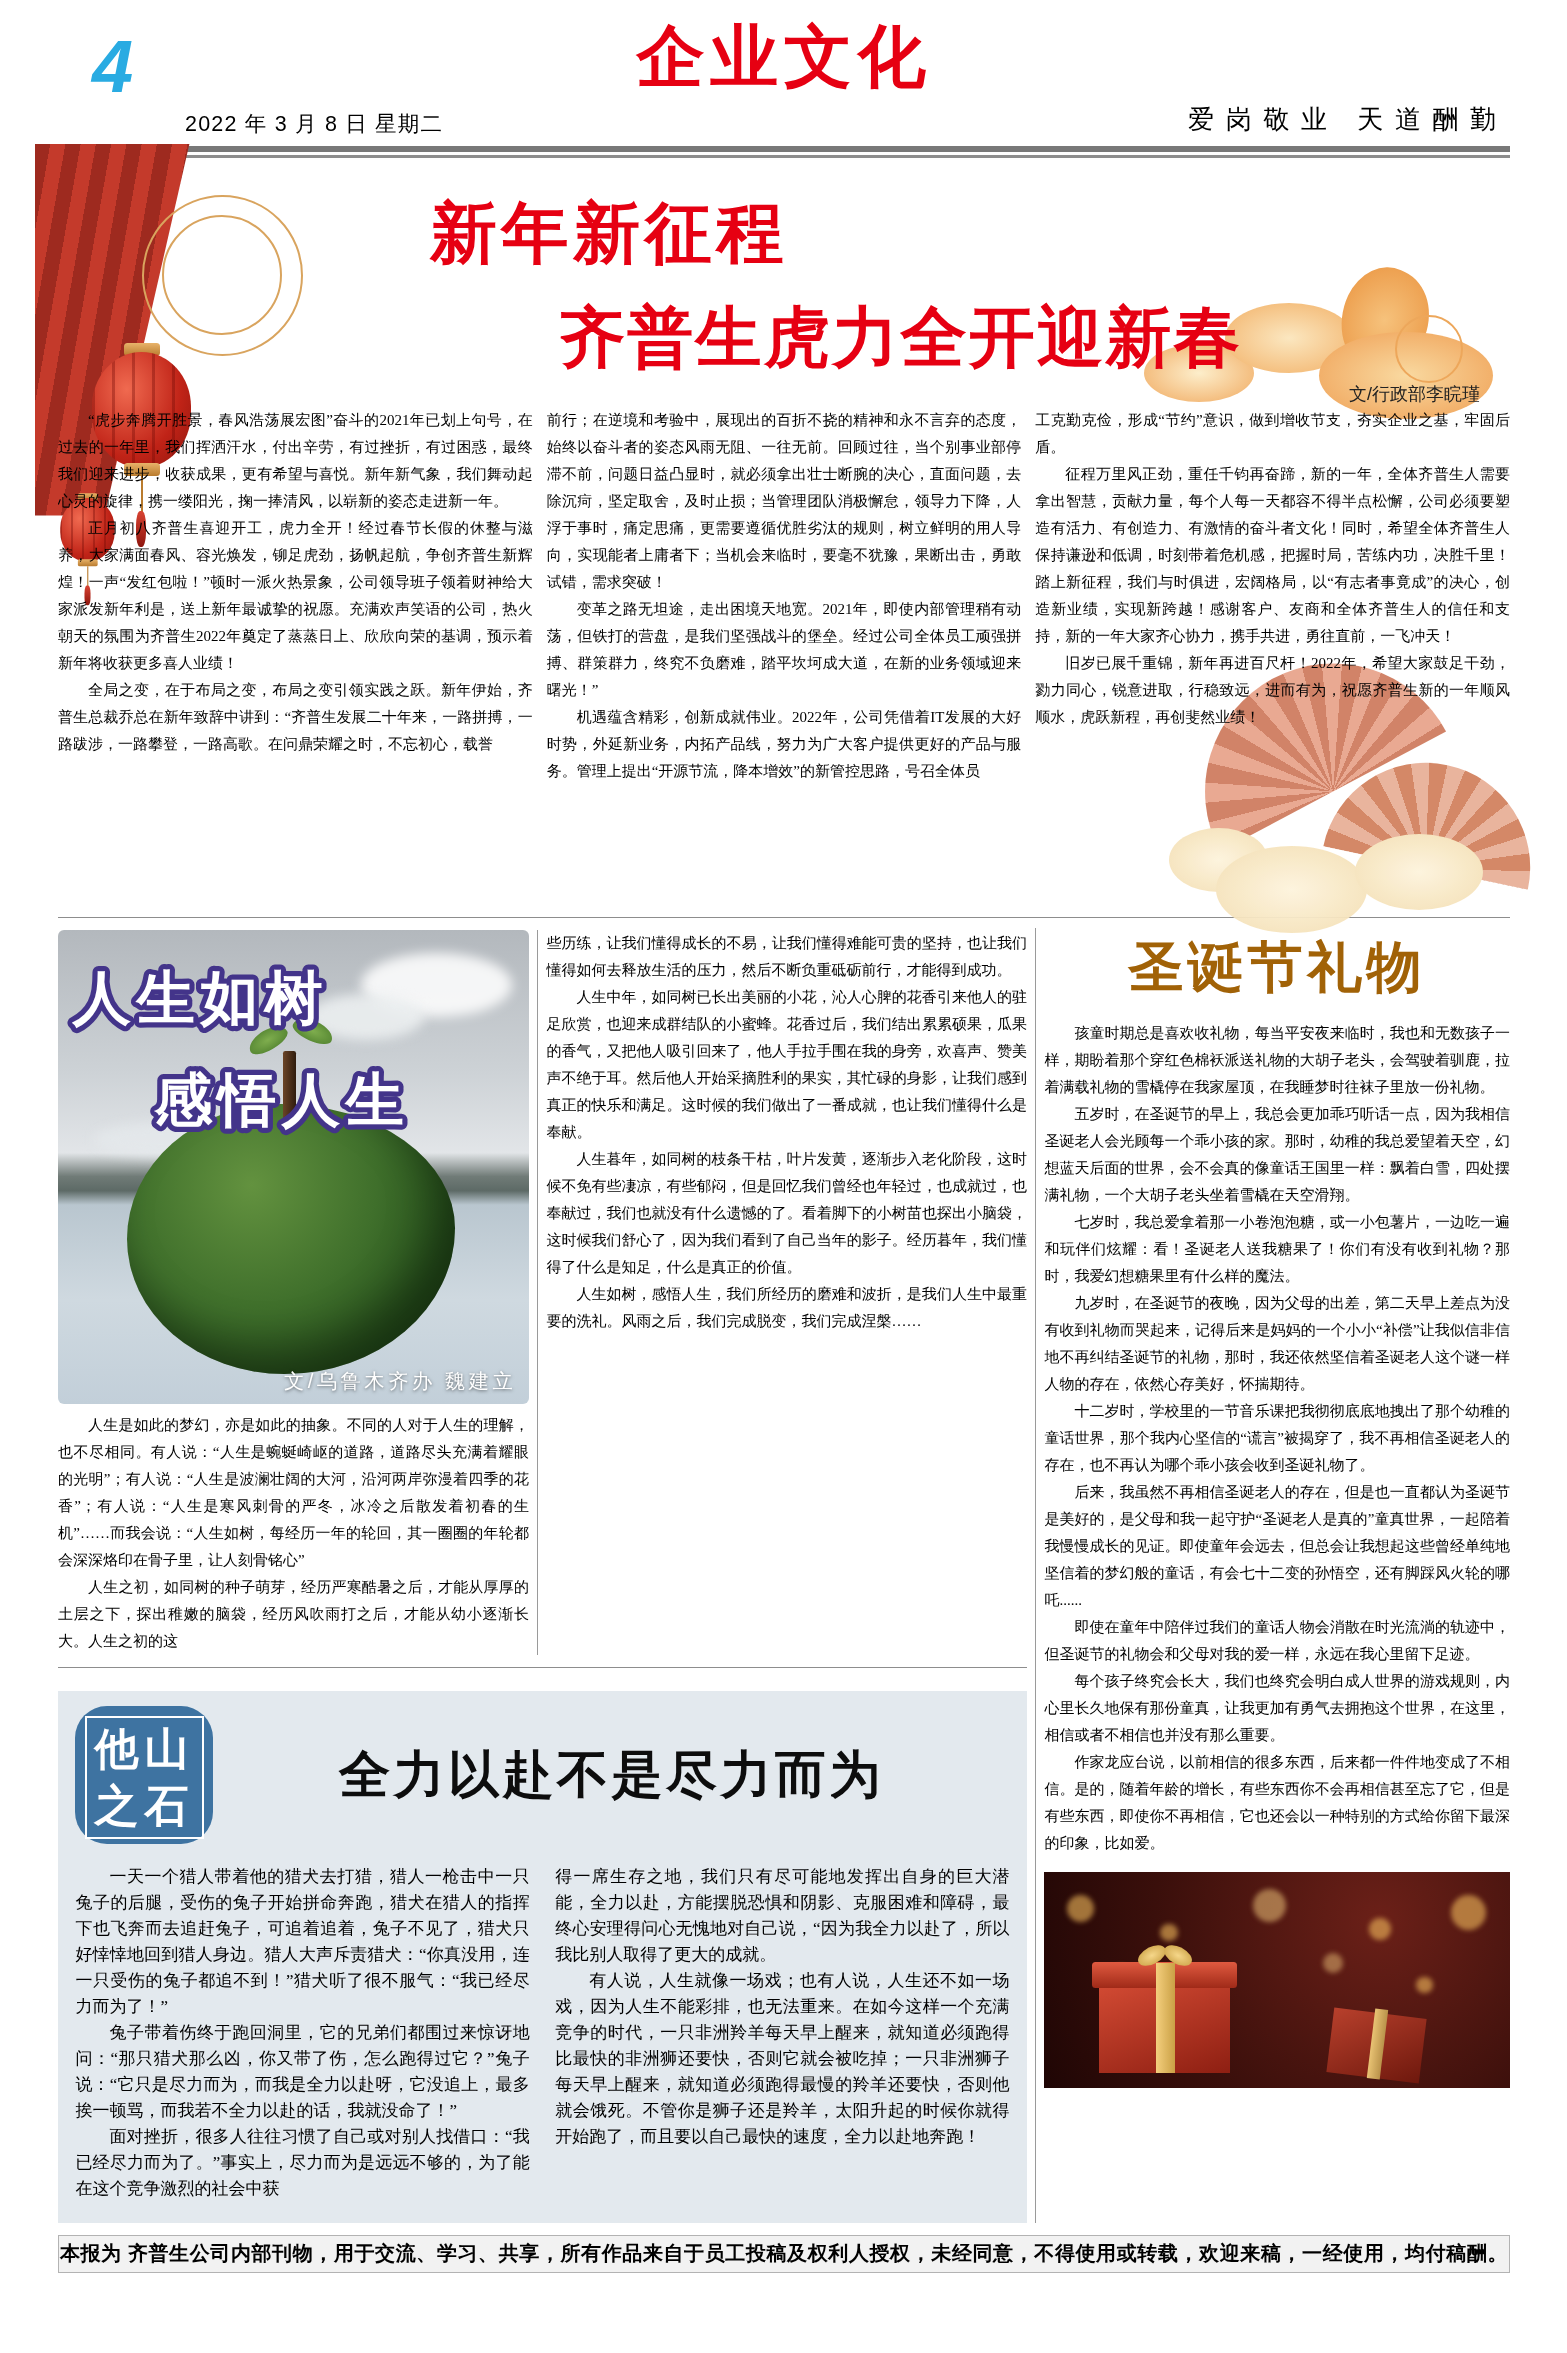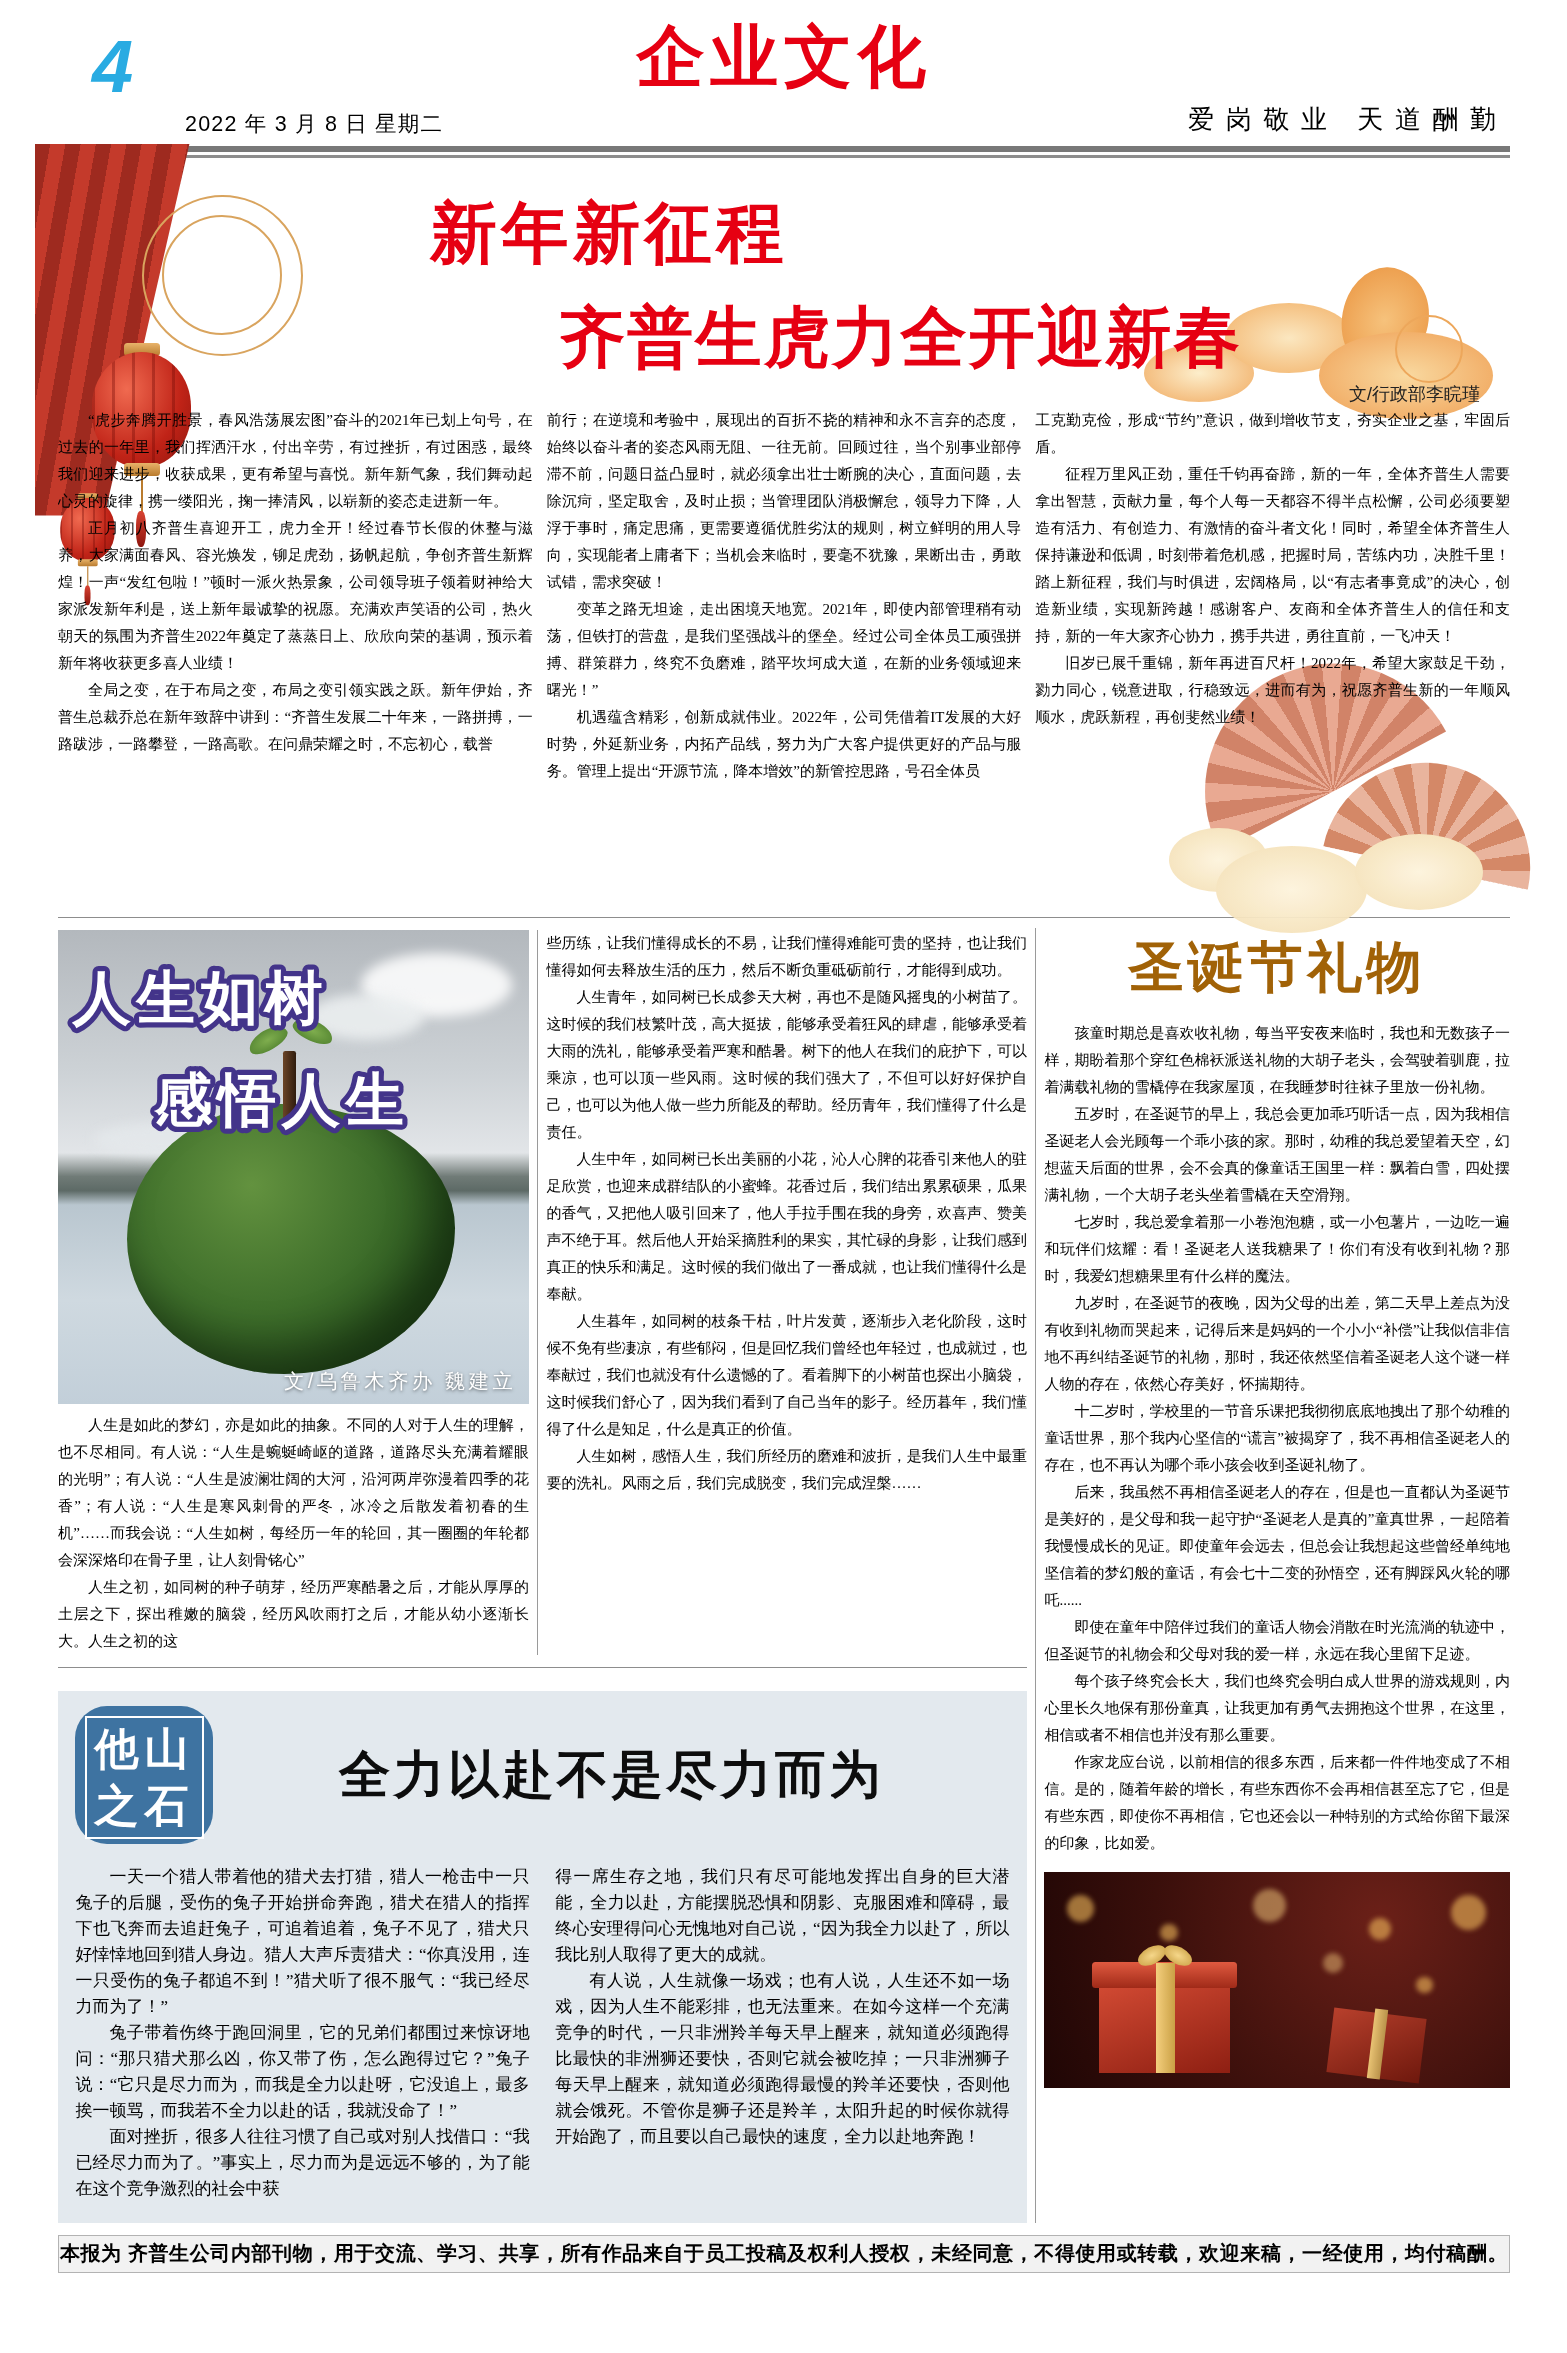--- a/index.html
+++ b/index.html
@@ -76,21 +76,21 @@
   .middle{margin:0 58px;display:flex;align-items:stretch;}
   .left-wrap{width:969px;}
   .vdiv-tall{width:1.2px;background:#9a9a9a;margin:9.3px 8.1px 0;}
   .mid-cols{display:flex;padding-top:11.6px;}
   .mid-col-a{width:471px;}
   .vdiv{width:1.2px;background:#9a9a9a;margin:0 8.1px;}
   .mid-col-b{flex:1;overflow:hidden;}
   .mid-rule{height:1.7px;background:#8d8d8d;margin-top:11.6px;}
   
   .tree-img{position:relative;height:474px;overflow:hidden;margin-bottom:8.1px;
-    background:linear-gradient(#b3b8bd 0%,#cdd2d6 30%,#e2e5e8 47%,#707b77 52%,#5d6a66 55%,#b9c6cf 58%,#cfd9e0 78%,#c2cfd9 100%);}
+    background:linear-gradient(#b3b8bd 0%,#cdd2d6 30%,#e2e5e8 47%,#707b77 52%,#5d6a66 55%,#b9c6cf 58%,#cfd9e0 78%,#c2cfd9 100%);border-radius:6px;}
   .cl{position:absolute;background:rgba(255,255,255,.85);border-radius:50%;filter:blur(5.8px);}
   .cl1{right:17.4px;top:23px;width:151px;height:64px;}
   .cl2{right:105px;top:64px;width:116px;height:46px;background:rgba(235,238,240,.9);}
   .cl3{left:35px;top:192px;width:151px;height:35px;background:rgba(230,233,236,.7);}
   .leafball{position:absolute;left:69px;top:174px;width:328px;height:270px;
     background:radial-gradient(circle at 38% 30%,#63923f,#3f6f2b 45%,#27521c 72%,#173a10);
     border-radius:47% 53% 52% 48%/50% 46% 54% 50%;box-shadow:inset -20.3px -26px 41px rgba(0,0,0,.35);}
   .trunk{position:absolute;left:225px;top:121px;width:12.8px;height:70px;border-radius:2.3px;
     background:linear-gradient(90deg,#6b4426,#2f1c0e);}
   .lf{position:absolute;width:42px;height:20px;border-radius:50%/60% 60% 40% 40%;
@@ -232,21 +232,20 @@
               <text x="150" y="290" font-size="100" font-weight="bold" fill="#ffffff" stroke="#43348a" stroke-width="18" paint-order="stroke" stroke-linejoin="round" letter-spacing="10" font-family="Liberation Sans, sans-serif">感悟人生</text>
             </svg>
             <div class="tree-credit">文/乌鲁木齐办  魏建立</div>
           </div>
           <p class="para">人生是如此的梦幻，亦是如此的抽象。不同的人对于人生的理解，也不尽相同。有人说：“人生是蜿蜒崎岖的道路，道路尽头充满着耀眼的光明”；有人说：“人生是波澜壮阔的大河，沿河两岸弥漫着四季的花香”；有人说：“人生是寒风刺骨的严冬，冰冷之后散发着初春的生机”……而我会说：“人生如树，每经历一年的轮回，其一圈圈的年轮都会深深烙印在骨子里，让人刻骨铭心”</p>
           <p class="para">人生之初，如同树的种子萌芽，经历严寒酷暑之后，才能从厚厚的土层之下，探出稚嫩的脑袋，经历风吹雨打之后，才能从幼小逐渐长大。人生之初的这</p>
         </div>
         <div class="vdiv"></div>
         <div class="mid-col-b">
           <p class="para cont">些历练，让我们懂得成长的不易，让我们懂得难能可贵的坚持，也让我们懂得如何去释放生活的压力，然后不断负重砥砺前行，才能得到成功。</p>
-          <p class="para">人生青年，如同树已长成参天大树，再也不是随风摇曳的小树苗了。这时候的我们枝繁叶茂，高大挺拔，能够承受着狂风的肆虐，能够承受着大雨的洗礼，能够承受着严寒和酷暑。树下的他人在我们的庇护下，可以乘凉，也可以顶一些风雨。这时候的我们强大了，不但可以好好保护自己，也可以为他人做一些力所能及的帮助。经历青年，我们懂得了什么是责任。</p>
           <p class="para">人生中年，如同树已长出美丽的小花，沁人心脾的花香引来他人的驻足欣赏，也迎来成群结队的小蜜蜂。花香过后，我们结出累累硕果，瓜果的香气，又把他人吸引回来了，他人手拉手围在我的身旁，欢喜声、赞美声不绝于耳。然后他人开始采摘胜利的果实，其忙碌的身影，让我们感到真正的快乐和满足。这时候的我们做出了一番成就，也让我们懂得什么是奉献。</p>
           <p class="para">人生暮年，如同树的枝条干枯，叶片发黄，逐渐步入老化阶段，这时候不免有些凄凉，有些郁闷，但是回忆我们曾经也年轻过，也成就过，也奉献过，我们也就没有什么遗憾的了。看着脚下的小树苗也探出小脑袋，这时候我们舒心了，因为我们看到了自己当年的影子。经历暮年，我们懂得了什么是知足，什么是真正的价值。</p>
           <p class="para">人生如树，感悟人生，我们所经历的磨难和波折，是我们人生中最重要的洗礼。风雨之后，我们完成脱变，我们完成涅槃……</p>
         </div>
       </div>
       <div class="mid-rule"></div>
 
       <div class="tashan">
         <div class="tashan-head">
           <div class="tashan-box">

